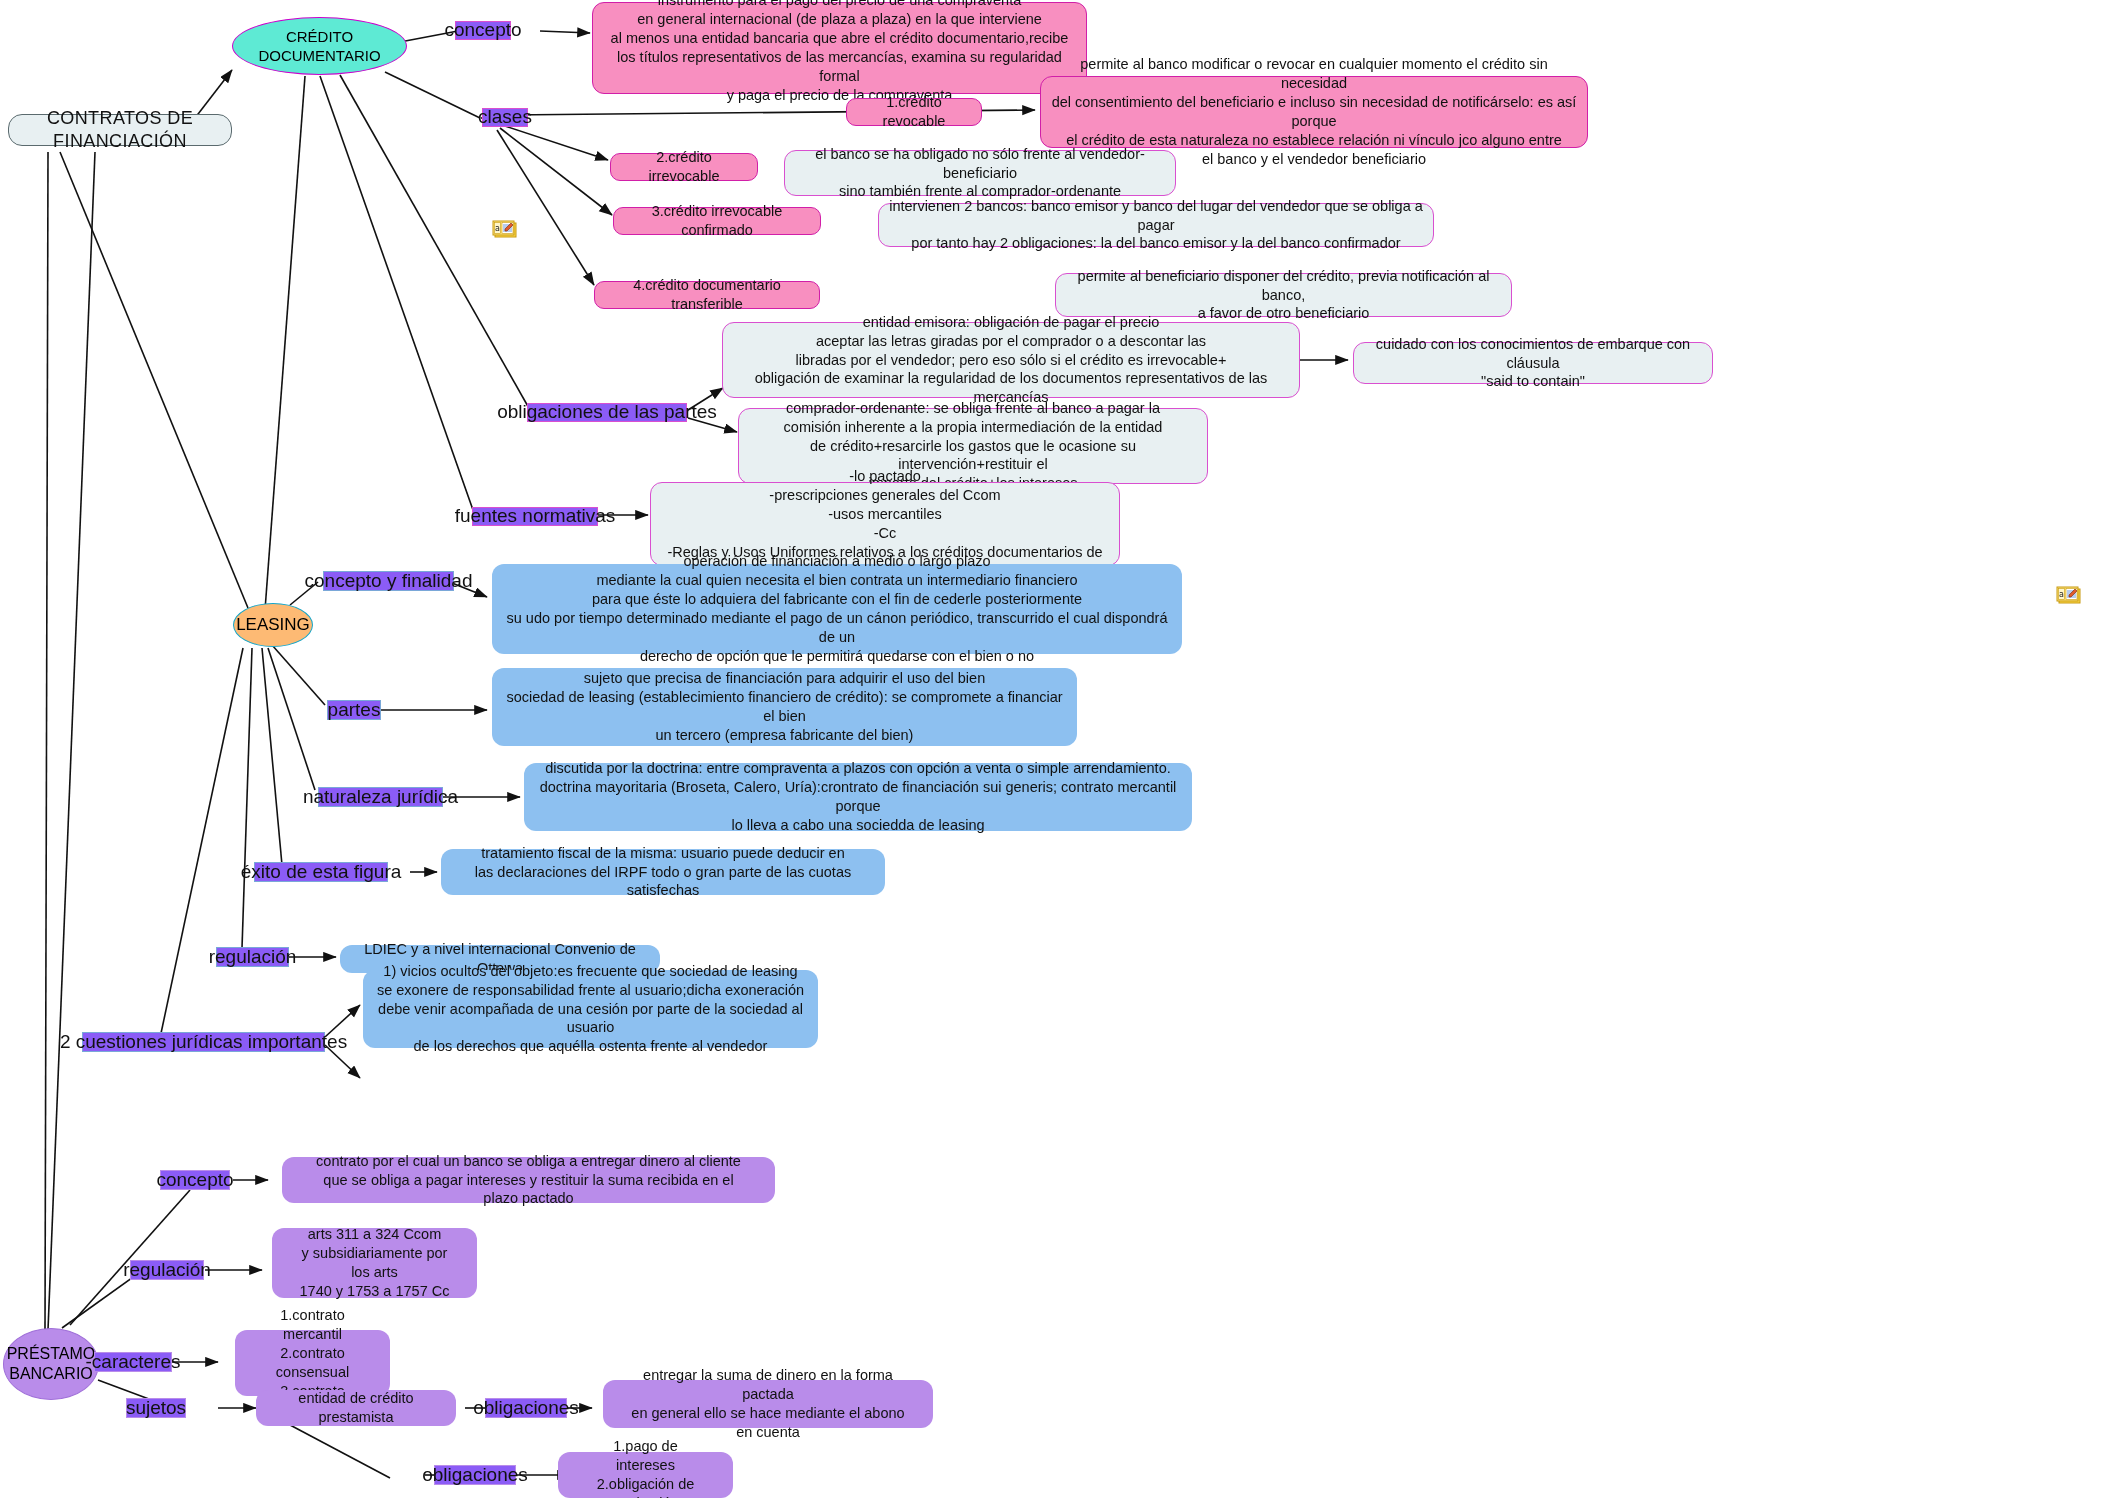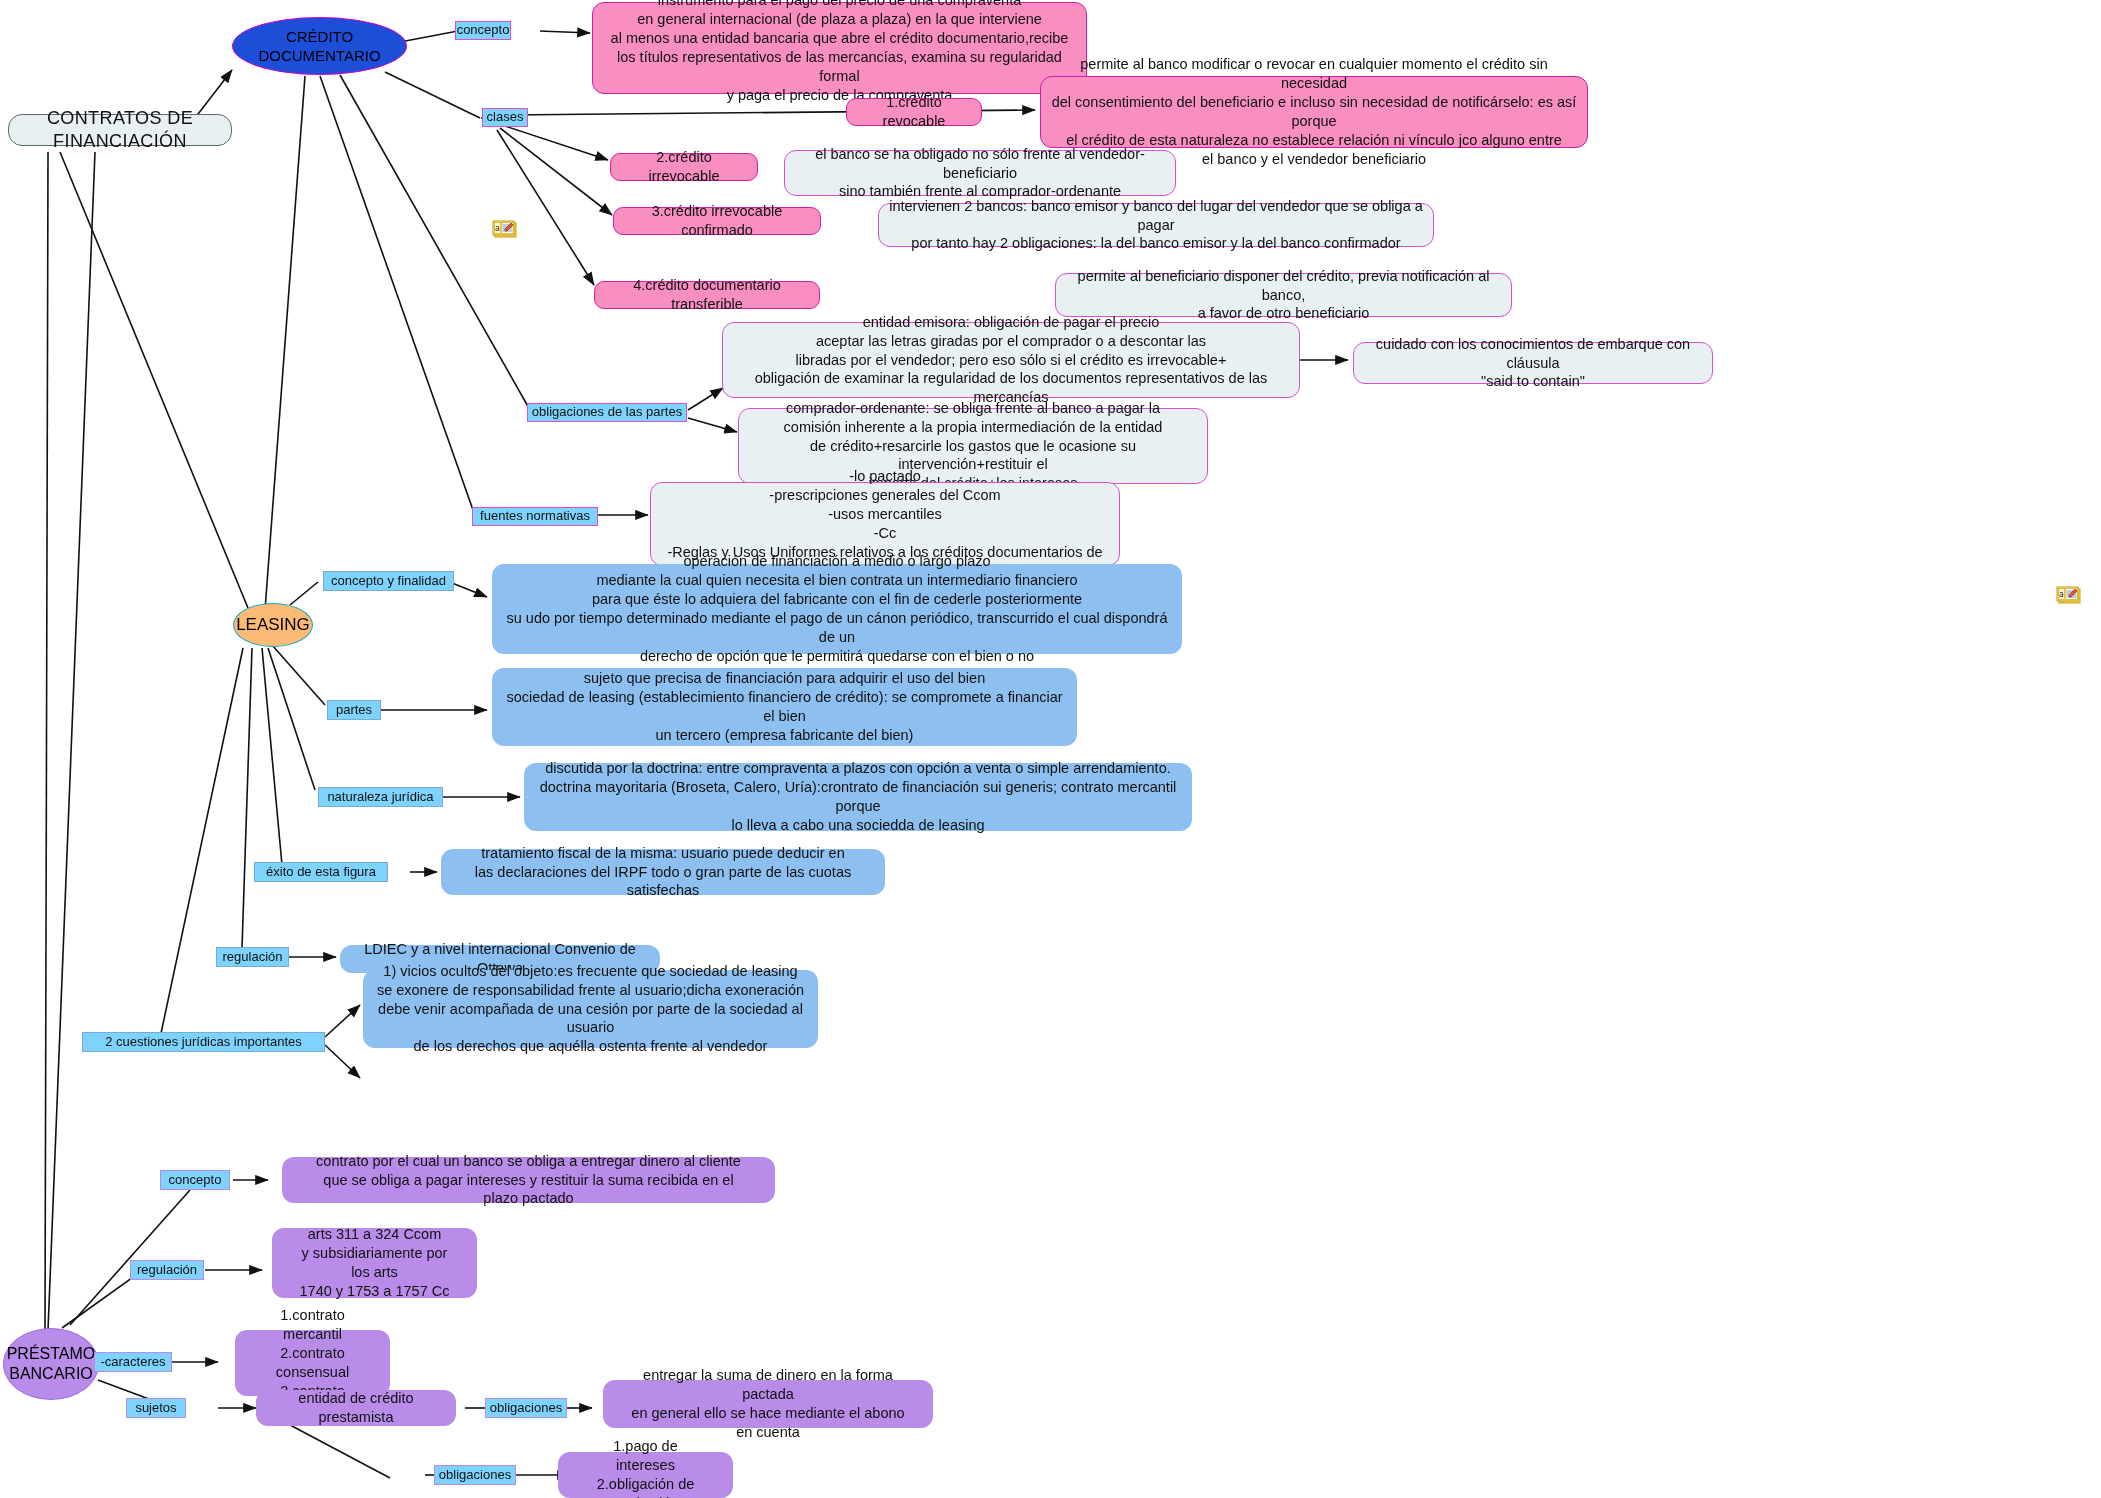--- a/index.html
+++ b/index.html
@@ -26,21 +26,21 @@
     display:flex;
     align-items:center;
     justify-content:center;
     text-align:center;
     line-height:1.30;
     white-space:pre-line;
   }
 
   
   .ellipse-magenta{
-    background:#1d4ed8;
+    background:#5eead4;
     border-radius:50%;
     color:#000;
     font-size:15px;
     border:1px solid #cc00cc;
   }
   .ellipse-cyan{
     background:#fdba74;
     border-radius:50%;
     color:#000;
     font-size:17px;
@@ -106,22 +106,22 @@
     padding:6px 26px;
   }
 
   
   .label{
     position:absolute;
     box-sizing:border-box;
     display:flex;
     align-items:center;
     justify-content:center;
-    background:#7dd3fc;
-    font-size:13px;
+    background:#8b5cf6;
+    font-size:19px;
     line-height:1.1;
     white-space:nowrap;
     padding:1px 3px;
   }
   .label.pinkl{border:1.5px solid #d94fd0;}
   .label.bluel{border:1px solid #7aa8d8;}
   .label.purplel{border:1.5px solid #b98cea;}
 
   
   .note-icon{

